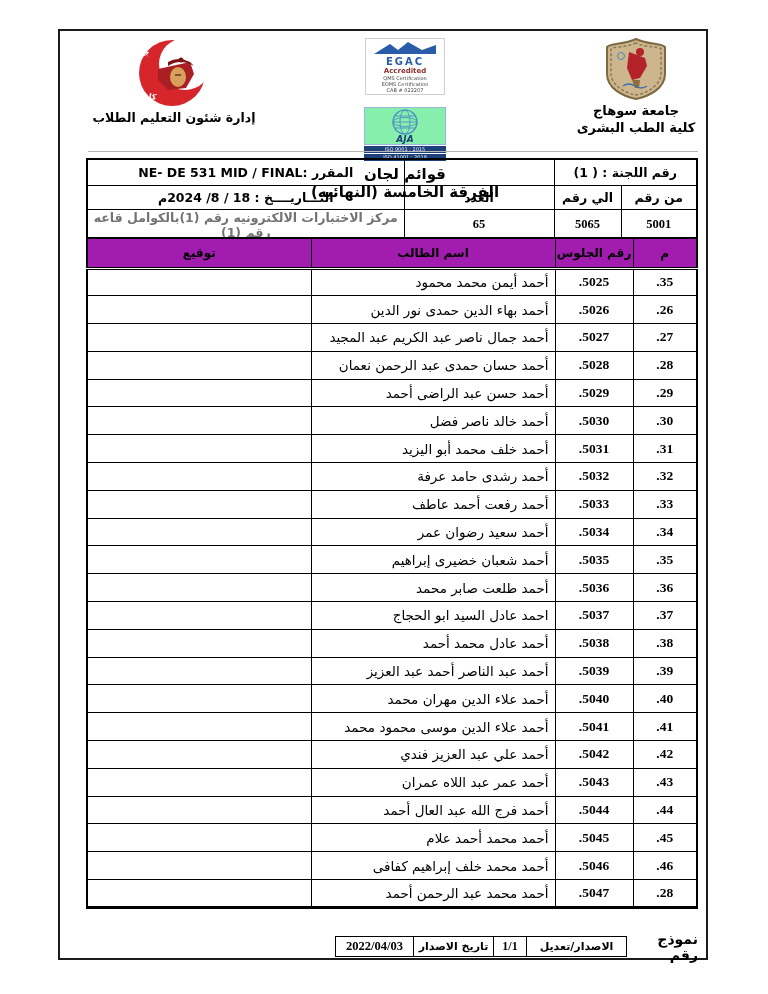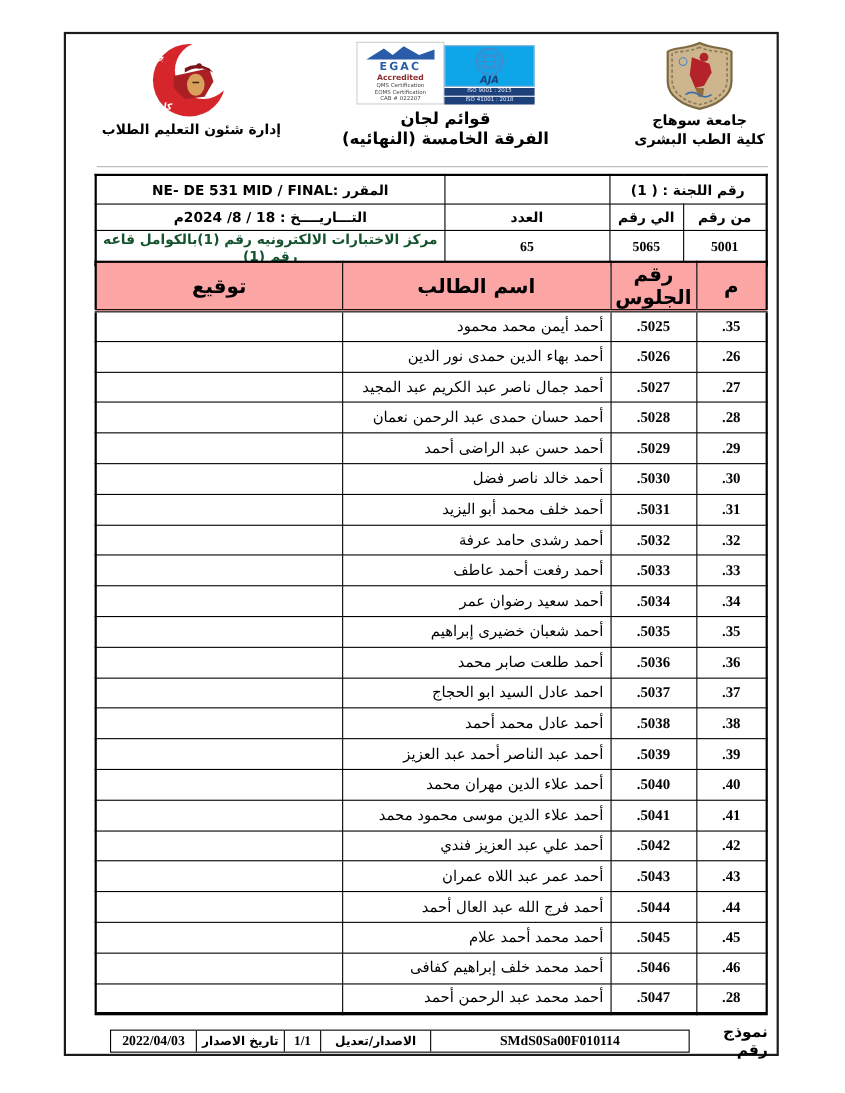--- a/index.html
+++ b/index.html
@@ -18,53 +18,53 @@
     position: absolute; left: 58px; top: 29px;
     width: 650px; height: 931px;
     border: 2px solid #1b1b1b;
   }
 
   
   .hdr-uni { position: absolute; left: 570px; top: 36px; width: 132px; text-align: center; }
   .hdr-uni .cap { font-weight: bold; font-size: 13px; line-height: 17px; }
 
   .hdr-center { position: absolute; left: 298px; top: 38px; width: 214px; text-align: center; }
-  .logo-row { display: flex; justify-content: center; align-items: flex-end; gap: 0; direction: ltr; }
+  .logo-row { display: flex; flex-direction: column; justify-content: center; align-items: center; gap: 12px; direction: ltr; }
   .egac-box { width: 80px; border: 1px solid #cfcfcf; background: #fff; padding: 1px 2px; }
   .egac-name { color: #2a5caa; font-weight: bold; font-size: 10px; letter-spacing: 2px; line-height: 11px; }
   .egac-acc  { color: #8b2d2d; font-weight: bold; font-size: 7px; line-height: 8px; }
   .egac-tiny { color: #444; font-size: 5px; line-height: 6px; white-space: nowrap; }
   .aja-col { width: 82px; }
-  .aja-box { border: 1px solid #9ab6d8; background: #0ea5e9; height: 38px; position: relative; }
+  .aja-box { border: 1px solid #9ab6d8; background: #86efac; height: 38px; position: relative; }
   .aja-name { color: #1d3f7a; font-weight: bold; font-style: italic; font-size: 9px; position: absolute; bottom: 0; width: 100%; text-align: center; }
   .iso-strip { background: #1d3f7a; color: #e8eef8; font-size: 5px; line-height: 7px; margin-top: 1px; text-align: center; white-space: nowrap; }
   .titles { margin-top: 4px; font-weight: bold; font-size: 15px; line-height: 18px; }
 
   .hdr-left { position: absolute; left: 86px; top: 36px; width: 176px; text-align: center; }
   .hdr-left .cap { font-weight: bold; font-size: 12.5px; margin-top: 2px; }
 
   
   .hdr-sep { position: absolute; left: 88px; top: 151px; width: 610px; height: 1px; background: #b5b5b5; }
 
   
   .info-wrap { position: absolute; left: 88px; top: 158px; width: 610px; }
   table.info { border-collapse: collapse; width: 610px; direction: rtl; table-layout: fixed; border: 2px solid #000; }
   table.info td { border: 1px solid #000; text-align: center; vertical-align: middle; font-weight: bold; font-size: 12.5px; }
   table.info tr.r1 td { height: 26px; }
   table.info tr.r2 td { height: 24px; }
   table.info tr.r3 td { height: 24px; }
-  .red-text { color: #14532d; font-size: 11.5px; }
+  .red-text { color: #737373; font-size: 11.5px; }
   .num-serif { font-family: "Liberation Serif", serif; font-size: 14px; font-weight: bold; }
 
   
   .list-wrap { position: absolute; left: 88px; top: 237px; width: 610px; }
   table.list { border-collapse: collapse; width: 610px; direction: rtl; table-layout: fixed; border: 2px solid #000; border-bottom-width: 3px; }
   table.list th {
-    background: #fca5a5; border: 1px solid #000; border-bottom: 3px double #000;
-    height: 30px; font-size: 18px; font-weight: bold; text-align: center; vertical-align: middle;
+    background: #a21caf; border: 1px solid #000; border-bottom: 3px double #000;
+    height: 30px; font-size: 12px; font-weight: bold; text-align: center; vertical-align: middle;
   }
   table.list td { border: 1px solid #000; height: 27.8px; vertical-align: middle; }
   td.c-no, td.c-seat { text-align: center; font-family: "Liberation Serif", serif; font-weight: bold; font-size: 13.5px; }
   td.c-name { text-align: right; padding-right: 6px; font-size: 13.5px; white-space: nowrap; overflow: hidden; }
   td.c-sign { }
 
   
   .footer { position: absolute; left: 100px; top: 936px; width: 598px; height: 21px; display: flex; direction: rtl; font-weight: bold; }
   .footer .flabel { width: 71px; display: flex; align-items: center; justify-content: center; font-size: 14px; }
   .fbox { display: flex; direction: rtl; border: 1px solid #000; height: 21px; }
@@ -356,20 +356,19 @@
       <td class="c-name">أحمد محمد عبد الرحمن أحمد</td>
       <td class="c-sign"></td>
     </tr>
   </tbody>
     </table>
   </div>
 
   <div class="footer">
     <div class="flabel">نموذج رقم</div>
     <div class="fbox">
-      <div class="f-code">SMdS0Sa00F010114</div>
       <div class="f-vlabel">الاصدار/تعديل</div>
       <div class="f-vval">1/1</div>
       <div class="f-dlabel">تاريخ الاصدار</div>
       <div class="f-dval">2022/04/03</div>
     </div>
   </div>
 </div>
 
 </body></html>

